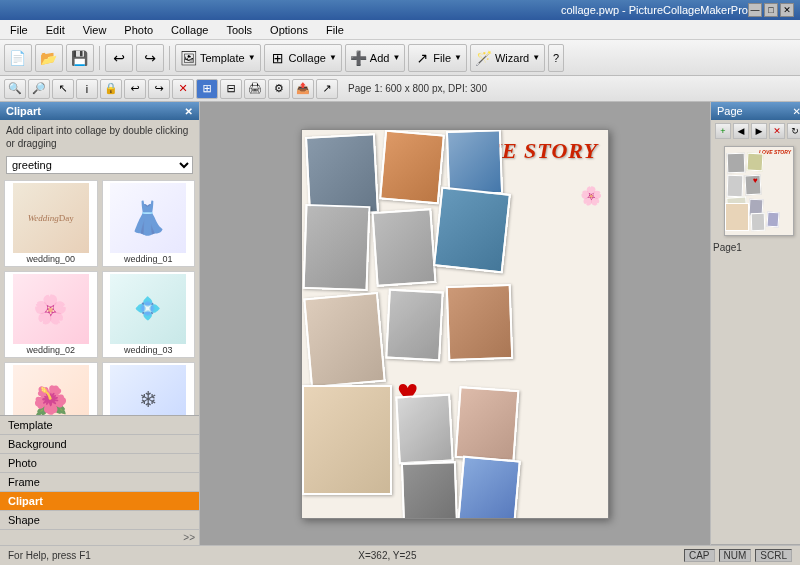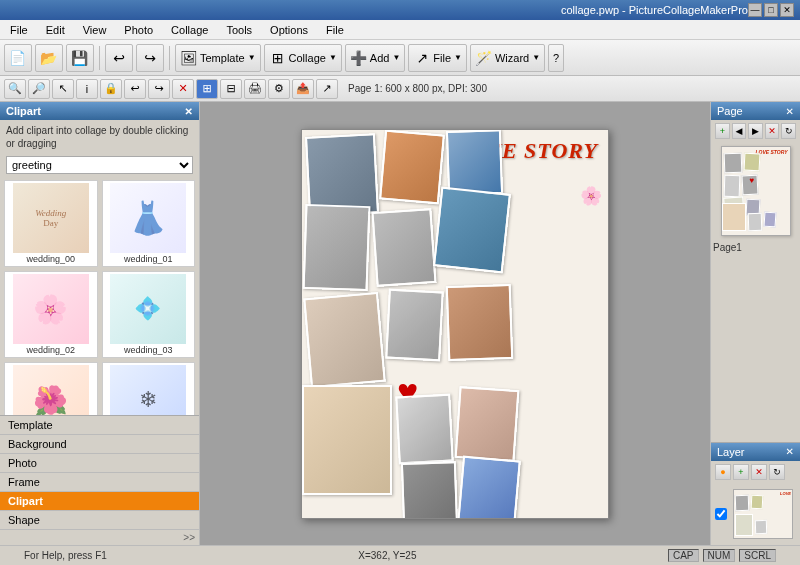--- a/index.html
+++ b/index.html
@@ -222,21 +222,21 @@
       color: #cc0000;
       font-size: 36px;
     }
 
     
     #right-panel {
       width: 90px;
       background: #d4d0c8;
       border-left: 1px solid #bbb;
       display: flex;
-      flex-direction: column;
+      flex-direction: row;
     }
     #page-panel {
       border-bottom: 1px solid #aaa;
       flex: 1;
     }
     #page-panel-header {
       background: linear-gradient(to bottom, #6699cc, #336699);
       color: white;
       padding: 3px 6px;
       font-size: 11px;
@@ -305,21 +305,21 @@
       overflow: hidden;
     }
 
     
     #statusbar {
       height: 20px;
       background: #d4d0c8;
       border-top: 1px solid #bbb;
       display: flex;
       align-items: center;
-      padding: 0 24px;
+      padding: 0 8px;
       justify-content: space-between;
     }
     #status-left { font-size: 10px; color: #333; }
     #status-coords { font-size: 10px; color: #333; }
     #status-right { display: flex; gap: 4px; font-size: 10px; color: #333; }
     .status-badge {
       background: #c0c0c0;
       border: 1px inset #aaa;
       padding: 0 4px;
       font-size: 10px;
@@ -457,21 +457,21 @@
     <div id="clipart-hint">Add clipart into collage by double clicking or dragging</div>
     <select id="category-select">
       <option>greeting</option>
       <option>wedding</option>
       <option>birthday</option>
       <option>holiday</option>
     </select>
     <div id="clipart-grid">
 
       <div class="clipart-item">
-        <div class="clipart-thumb ct-wedding" style="width:76px;height:70px;display:flex;align-items:center;justify-content:center;flex-direction:column;">
+        <div class="clipart-thumb ct-wedding" style="width:76px;height:70px;display:flex;align-items:center;justify-content:center;">
           <span style="font-size:9px;font-style:italic;color:#aa7755;font-family:'Times New Roman',serif;line-height:1.2;">Wedding</span>
           <span style="font-size:9px;color:#aa7755;font-family:'Times New Roman',serif;">Day</span>
         </div>
         <div class="clipart-label">wedding_00</div>
       </div>
 
       <div class="clipart-item">
         <div class="clipart-thumb ct-dress" style="display:flex;align-items:center;justify-content:center;">
           <span style="font-size:32px;opacity:0.6;">👗</span>
         </div>

